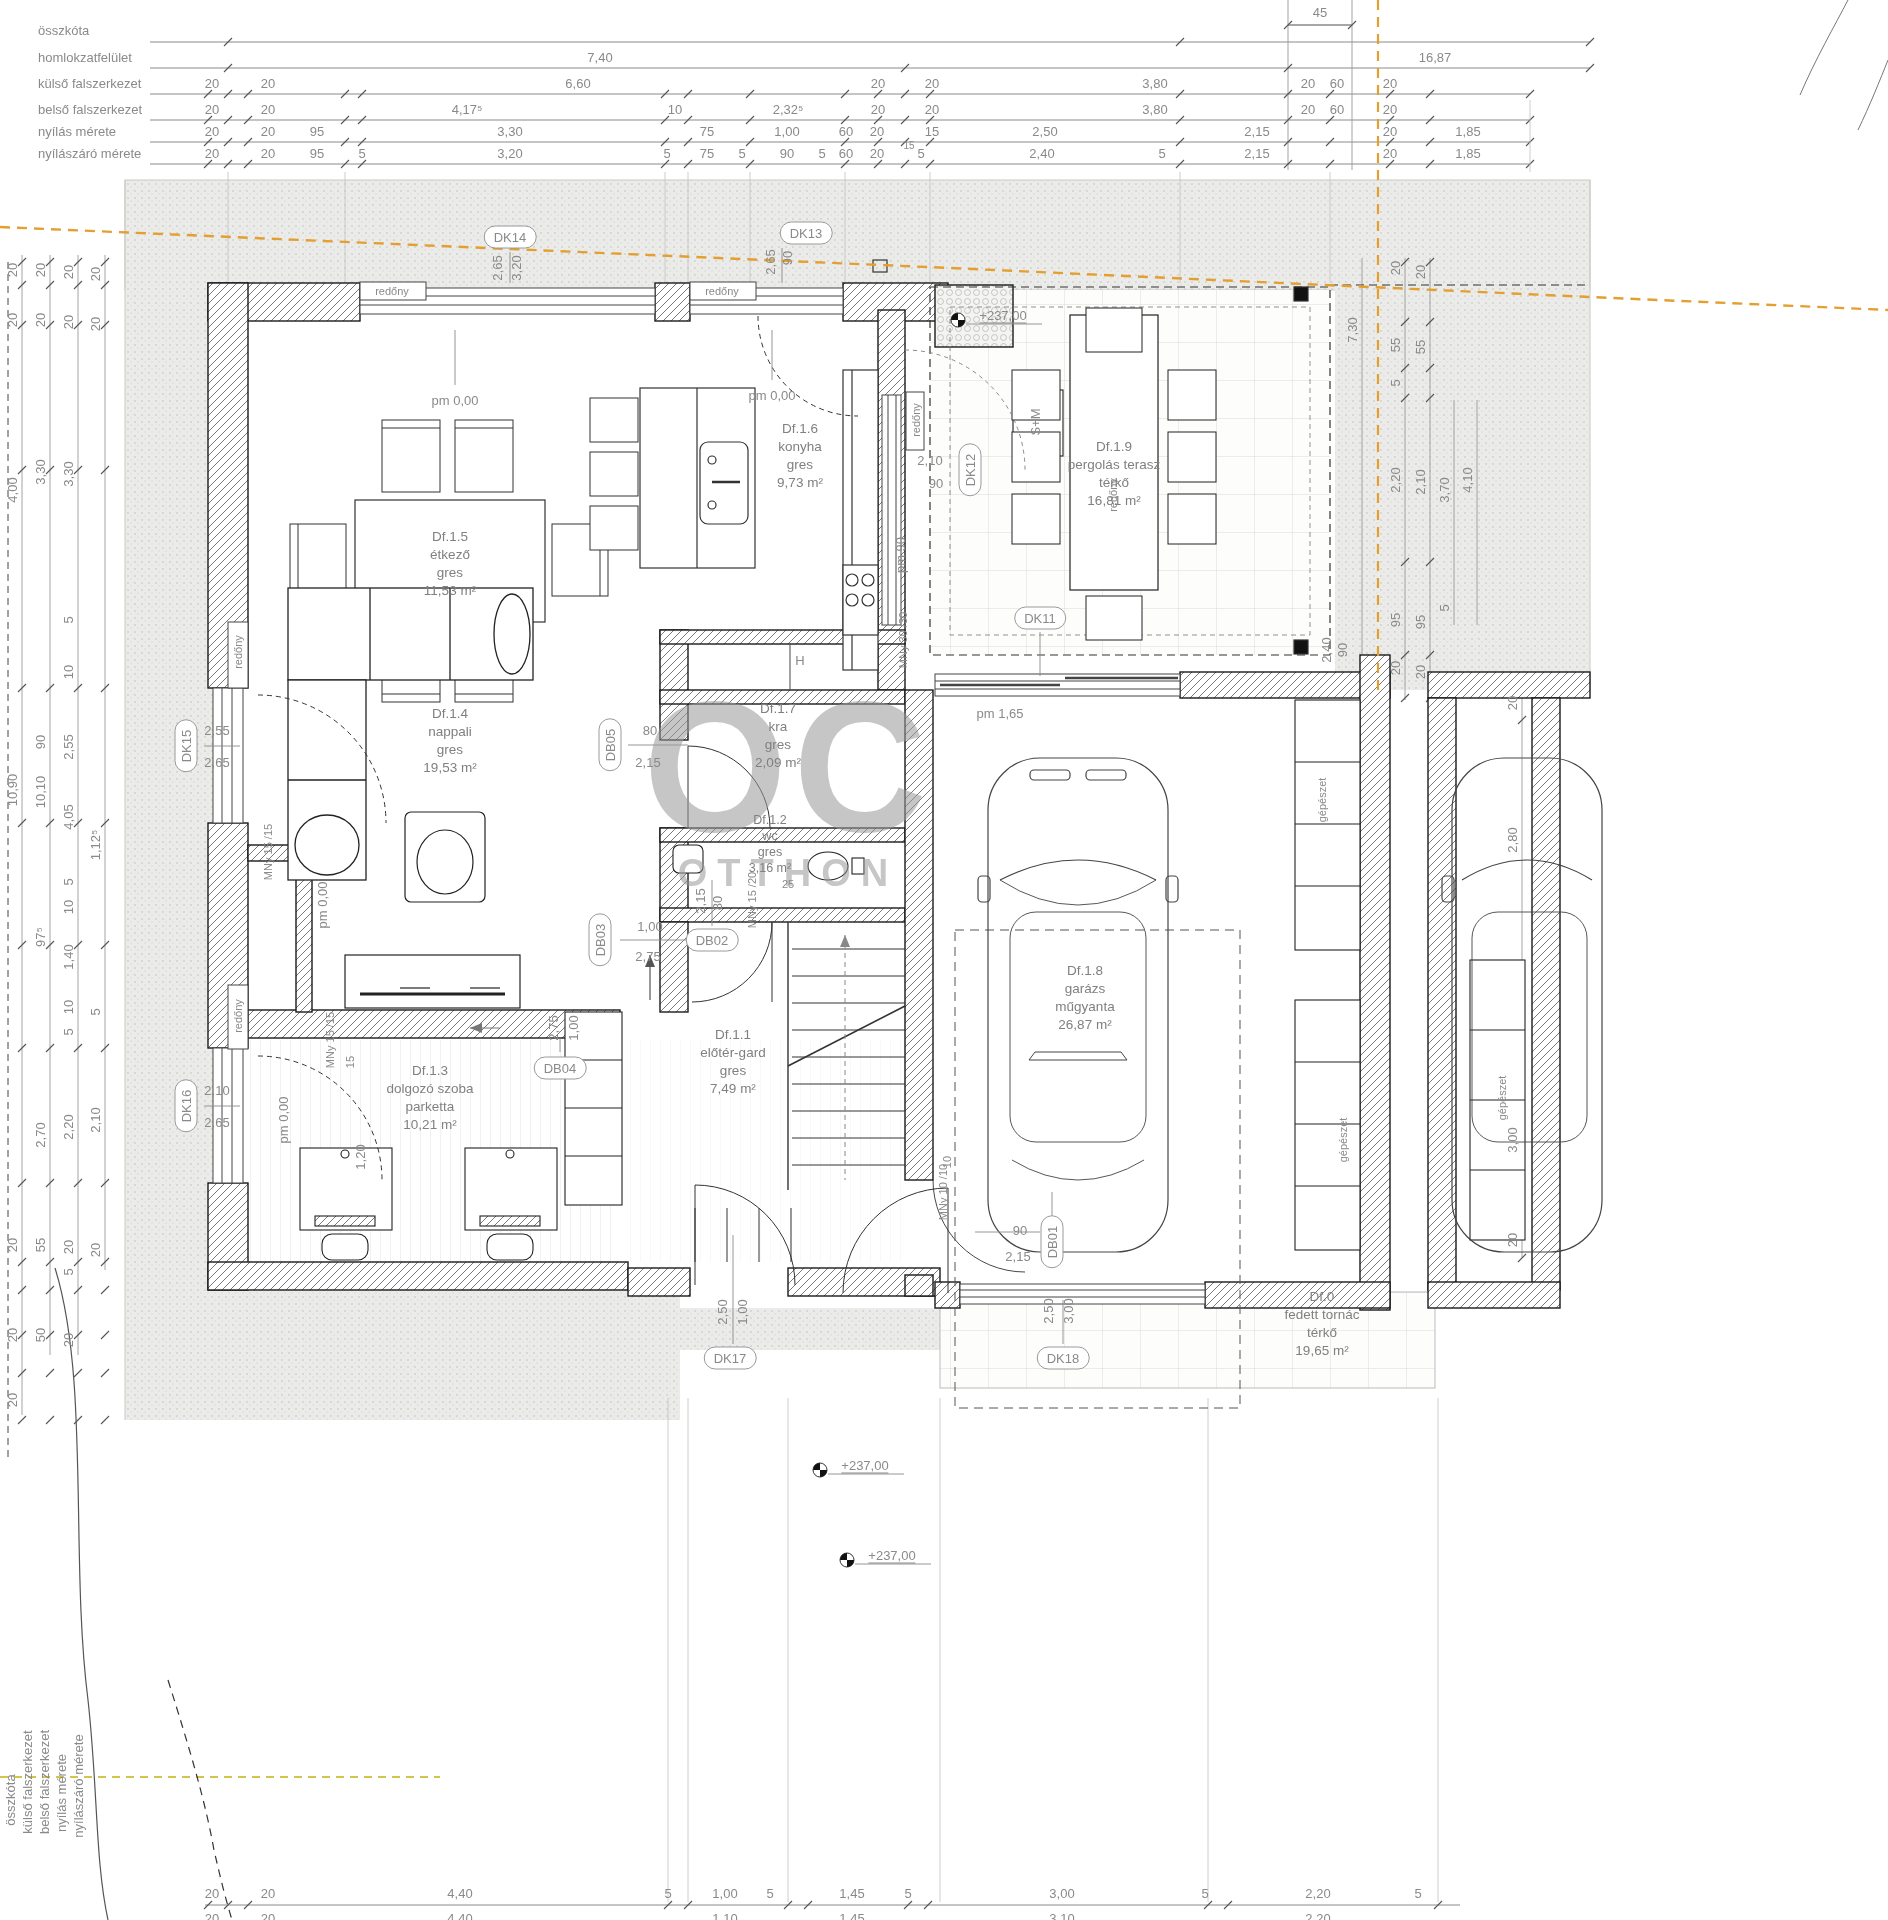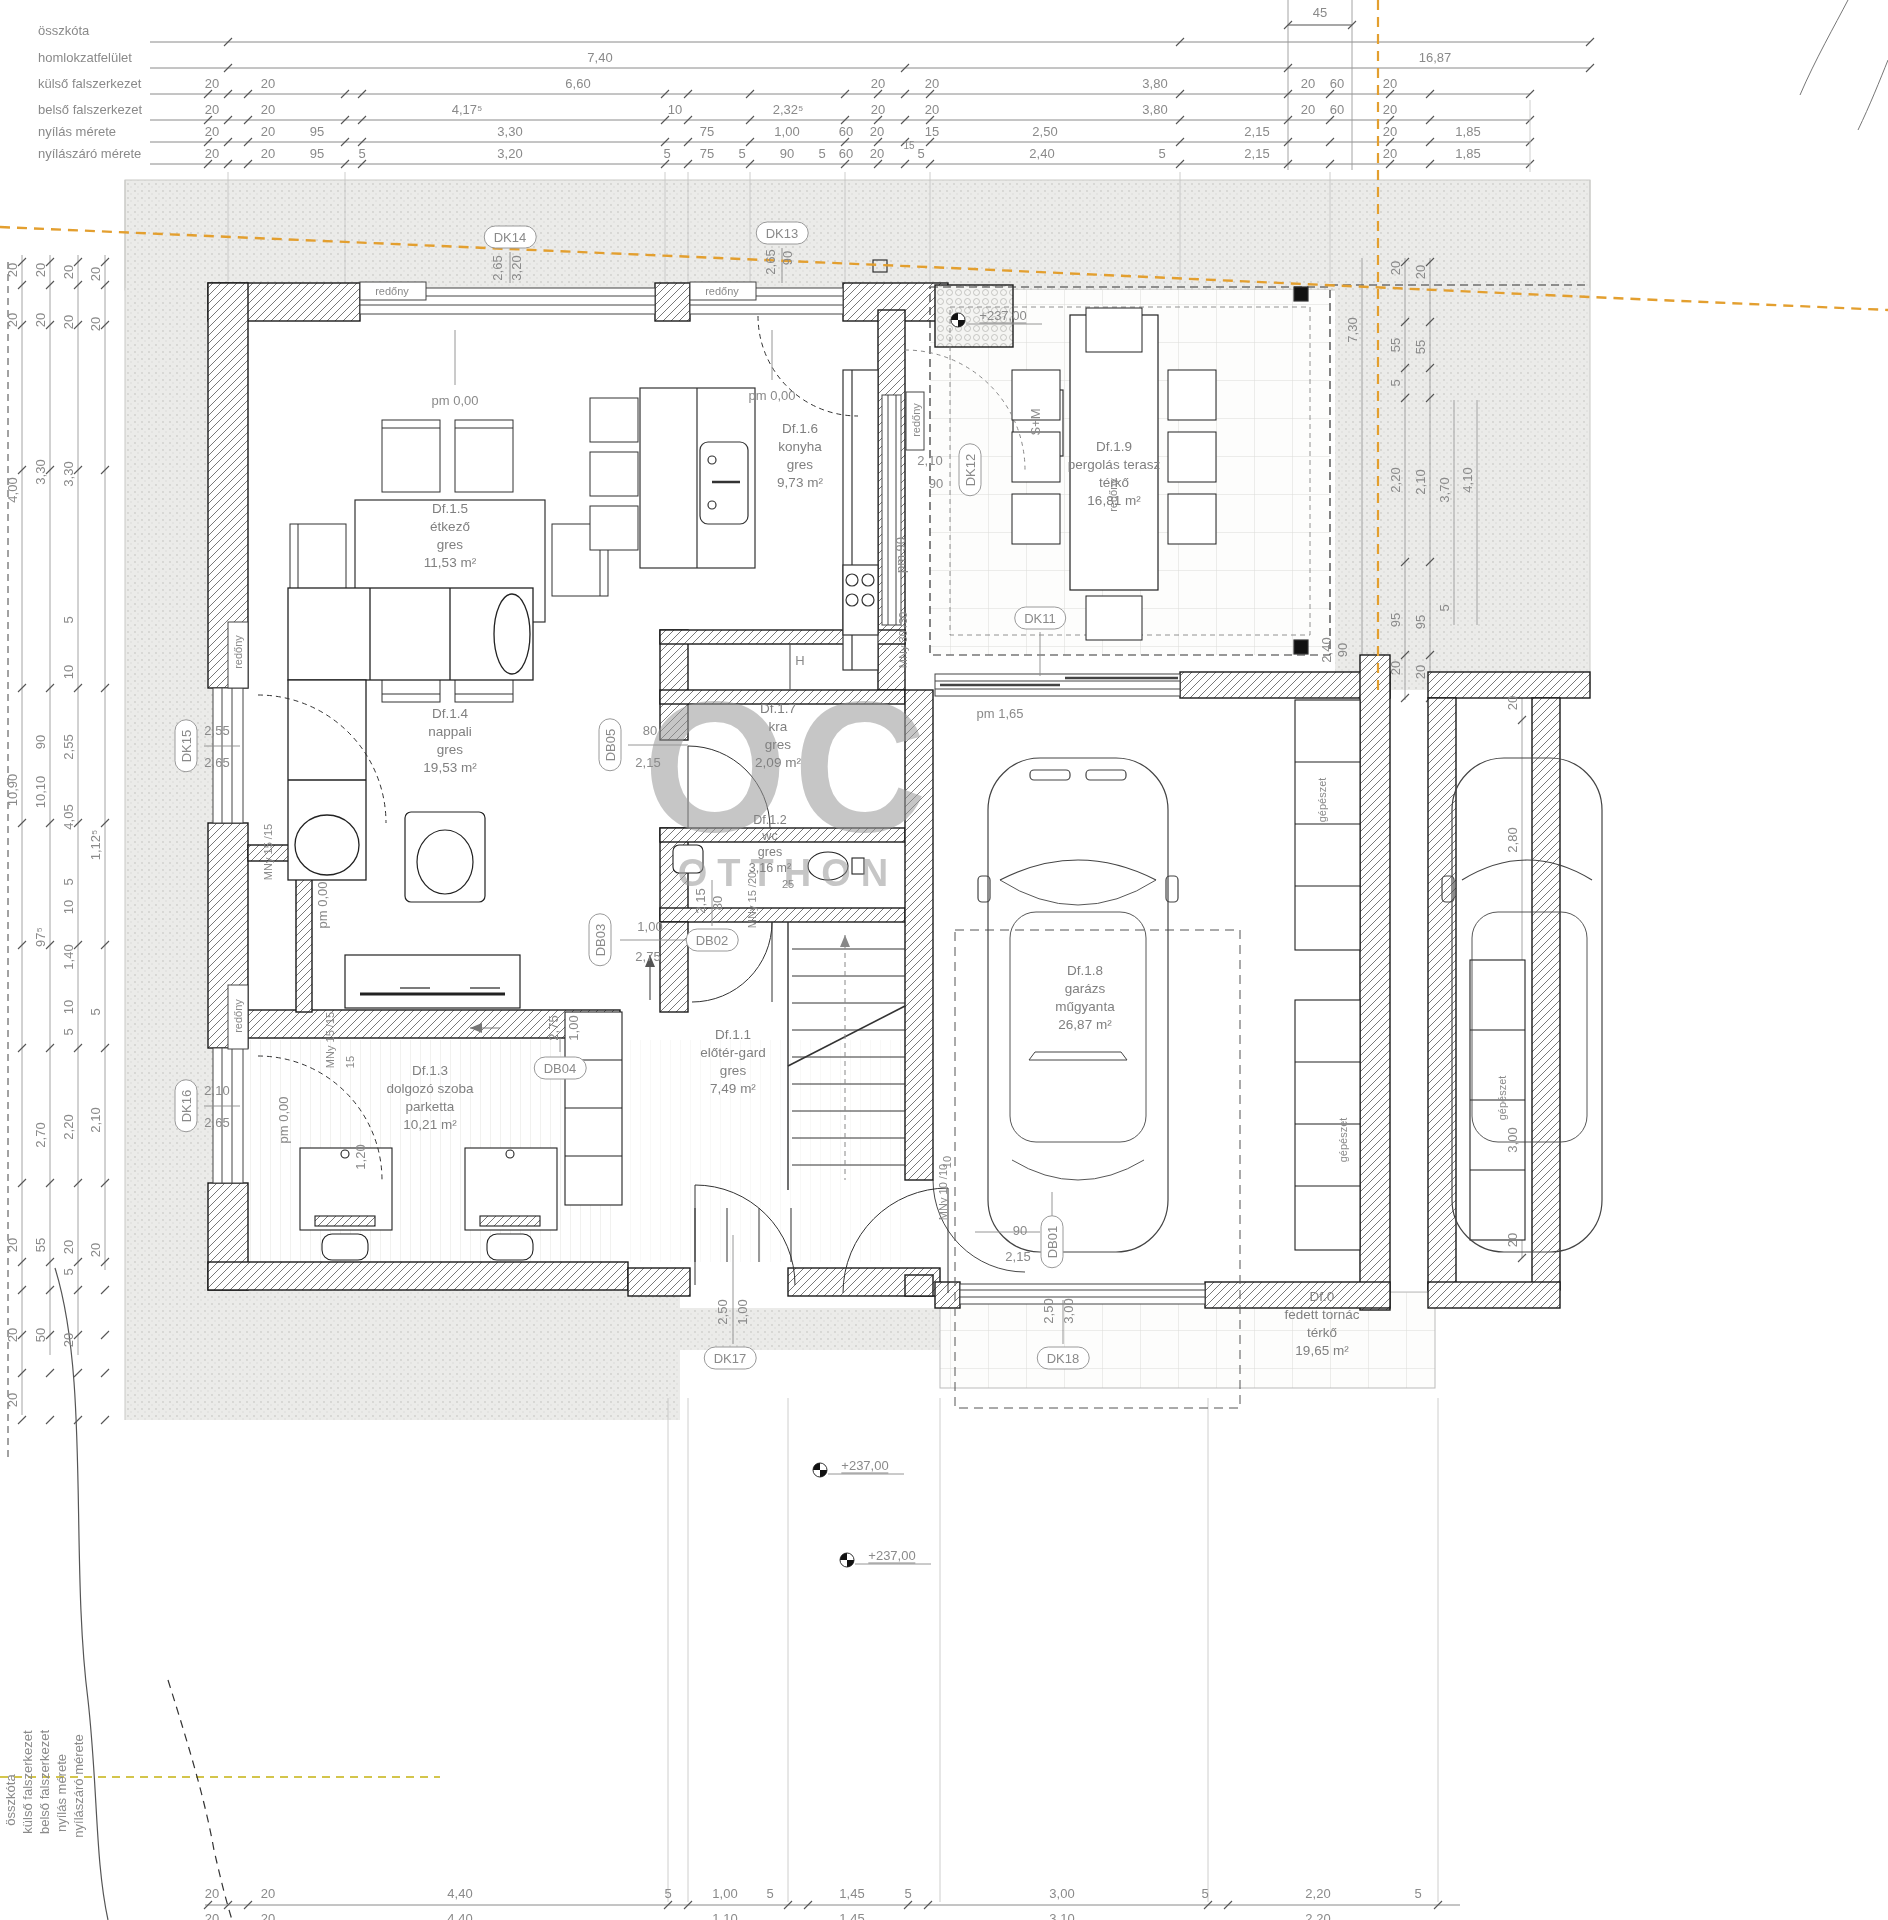--- a/index.html
+++ b/index.html
@@ -829,21 +829,21 @@
       <div class="lbl r" style="left: 752px; top: 900px; font-size: 11px;">MNy 15 /20</div>
       <div class="lbl r" style="left: 943px; top: 1192px; font-size: 11px;">MNy 10 /10</div>
       <div class="lbl r" style="left: 350px; top: 1062px; font-size: 11px;">15</div>
       <div class="lbl r" style="left: 360px; top: 1157px;">1,20</div>
       <div class="lbl r" style="left: 947px; top: 1162px; font-size: 11px;">10</div>
       <div class="lbl" style="left: 800px; top: 660px;">H</div>
       <div class="lbl" style="left: 788px; top: 884px; font-size: 11px;">25</div>
       <div class="lbl r" style="left: 1322px; top: 800px; font-size: 11px;">gépészet</div>
       <div class="lbl r" style="left: 1343px; top: 1140px; font-size: 11px;">gépészet</div>
       <div class="lbl r" style="left: 1502px; top: 1098px; font-size: 11px;">gépészet</div>
-      <div class="room" style="left: 450px; top: 500px;">
+      <div class="room" style="left: 450px; top: 528px;">
         <div>Df.1.5</div>
         <div>étkező</div>
         <div>gres</div>
         <div>11,53 m²</div>
       </div>
       <div class="room" style="left: 800px; top: 420px;">
         <div>Df.1.6</div>
         <div>konyha</div>
         <div>gres</div>
         <div>9,73 m²</div>
@@ -890,21 +890,21 @@
         <div>műgyanta</div>
         <div>26,87 m²</div>
       </div>
       <div class="room" style="left: 1322px; top: 1288px;">
         <div>Df.0</div>
         <div>fedett tornác</div>
         <div>térkő</div>
         <div>19,65 m²</div>
       </div>
       <div class="bubble" style="left: 510px; top: 237px;">DK14</div>
-      <div class="bubble" style="left: 782px; top: 233px;">DK13</div>
+      <div class="bubble" style="left: 806px; top: 233px;">DK13</div>
       <div class="bubble r" style="left: 970px; top: 470px;">DK12</div>
       <div class="bubble" style="left: 1040px; top: 618px;">DK11</div>
       <div class="bubble r" style="left: 186px; top: 746px;">DK15</div>
       <div class="bubble r" style="left: 186px; top: 1106px;">DK16</div>
       <div class="bubble" style="left: 730px; top: 1358px;">DK17</div>
       <div class="bubble" style="left: 1063px; top: 1358px;">DK18</div>
       <div class="bubble r" style="left: 610px; top: 745px;">DB05</div>
       <div class="bubble r" style="left: 600px; top: 940px;">DB03</div>
       <div class="bubble" style="left: 712px; top: 940px;">DB02</div>
       <div class="bubble" style="left: 560px; top: 1068px;">DB04</div>

